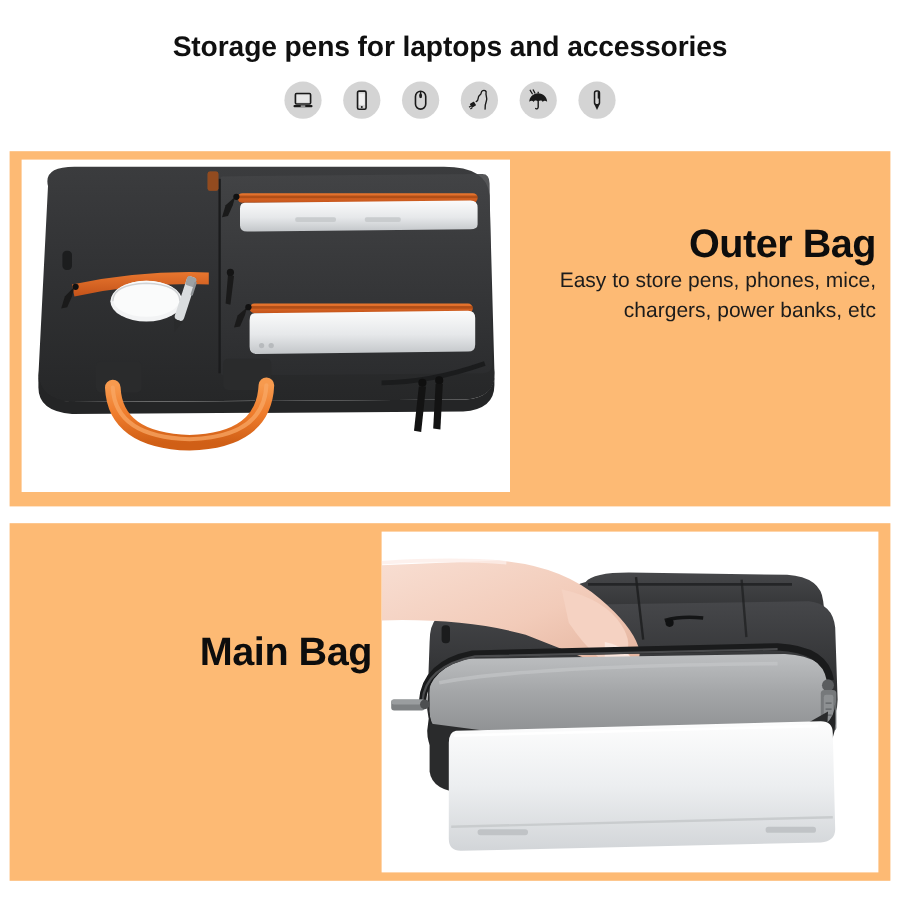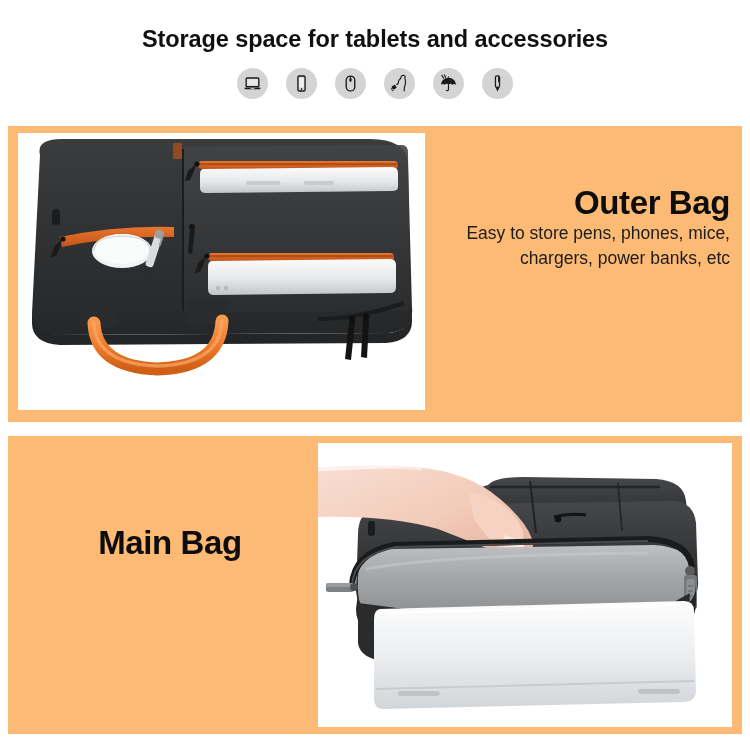--- a/index.html
+++ b/index.html
@@ -78,21 +78,21 @@
 
   
   .caption-block { position: absolute; }
 
   #caption-outer {
     left: 430px; top: 60px; width: 292px;
     text-align: right;
   }
   #caption-main {
     left: 22px; top: 90px; width: 280px;
-    text-align: center;
+    text-align: right;
   }
 
   .caption-title {
     font-size: 33px;
     font-weight: bold;
     color: #0d0d0d;
     line-height: 1.06;
     letter-spacing: -0.4px;
   }
   .caption-body {
@@ -106,21 +106,21 @@
   #bag-outer-art { position: absolute; inset: 0; }
 
   
   #bag-main-art { position: absolute; inset: 0; }
 </style>
 </head>
 <body>
 
 <div id="header">
 
-  <div id="page-title">Storage space for tablets and accessories</div>
+  <div id="page-title">Storage pens for laptops and accessories</div>
 
   <div id="icon-row">
 
     <div class="icon-badge">
       <svg width="19" height="19" viewBox="0 0 24 24">
         <rect x="4" y="5" width="16" height="11" rx="1.2" fill="none" stroke="#1a1a1a" stroke-width="1.7"></rect>
         <rect x="5.6" y="6.6" width="12.8" height="7.6" fill="#e8e8e8"></rect>
         <rect x="2" y="17" width="20" height="2.4" rx="1" fill="#1a1a1a"></rect>
         <rect x="9.6" y="17.6" width="4.8" height="1.2" fill="#d4d4d4"></rect>
       </svg>

